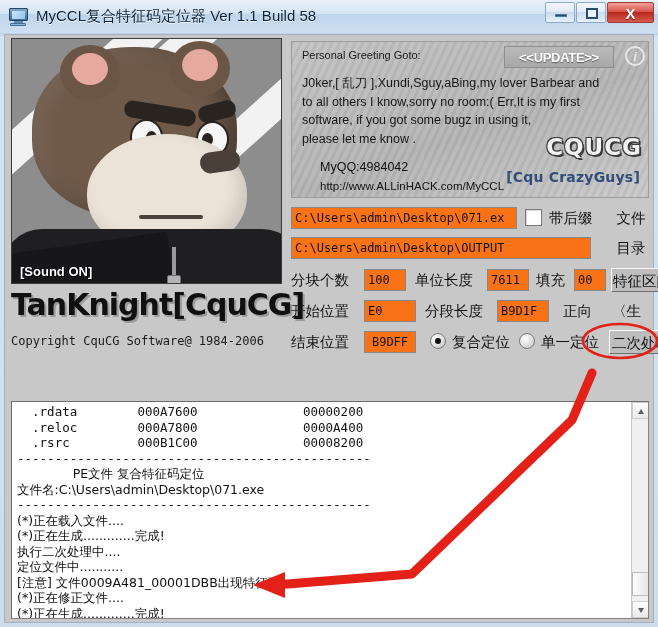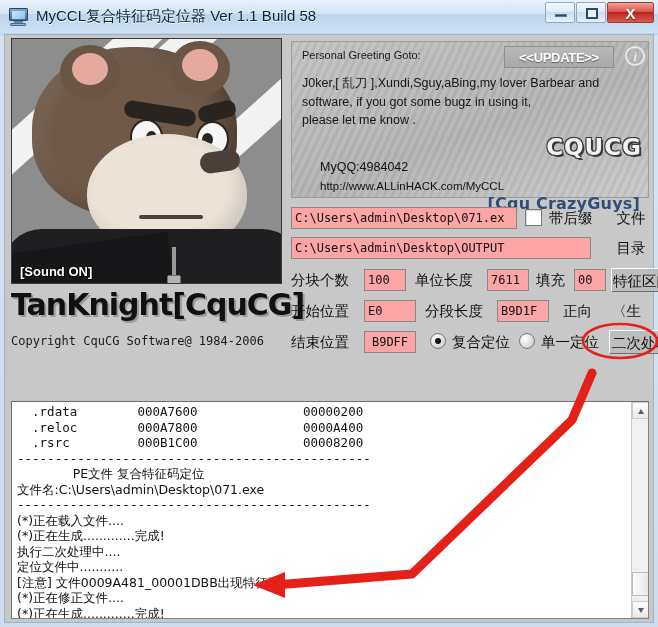--- a/index.html
+++ b/index.html
@@ -194,33 +194,33 @@
   .greet-url{ position:absolute; left:28px; top:138px; font-size:11.5px; }
   #cqucg-logo{
     position:absolute; right:6px; top:92px;
     font-family:"DejaVu Sans", sans-serif;
     font-size:23px; font-weight:bold; color:#f2f2f2;
     text-shadow: 2px 2px 0 #3a3a3a, -1px -1px 0 #3a3a3a,
                  1px -1px 0 #3a3a3a, -1px 1px 0 #3a3a3a;
     letter-spacing:1px;
   }
   #cqucg-sub{
-    position:absolute; right:8px; top:152px;
-    font-size:16px; font-weight:bold; color:#2f4f7a;
+    position:absolute; right:8px; top:127px;
+    font-size:14px; font-weight:bold; color:#2f4f7a;
     font-family:"DejaVu Sans",sans-serif; letter-spacing:.2px;
   }
 
   
   .row { position:absolute; left:286px; height:26px; }
   .lbl {
     font-size:14.5px; color:#111; line-height:26px;
     font-family:"DejaVu Sans","Liberation Sans",sans-serif;
   }
   .fld {
-    background:#fca5a5; border:1px solid #888;
+    background:#f97316; border:1px solid #888;
     font-family:"DejaVu Sans Mono","Liberation Mono",monospace;
     font-size:12px; color:#111; padding:0 3px; line-height:20px;
     height:22px; overflow:hidden; white-space:nowrap;
   }
   .sunk-lbl{
     background:#bdbdbd;
     border-top:1px solid #fafafa; border-left:1px solid #fafafa;
     border-right:1px solid #6e6e6e; border-bottom:1px solid #6e6e6e;
     text-align:center;
   }
@@ -345,20 +345,21 @@
       <div id="brand-title">TanKnight[CquCG]</div>
       <div id="brand-copy">Copyright CquCG Software@ 1984-2006</div>
     </div>
 
     <div id="greet">
       <div class="greet-head">Personal Greeting Goto:</div>
       <div id="update-btn">&lt;&lt;UPDATE&gt;&gt;</div>
       <div id="info-icon">i</div>
       <div class="greet-body">
         <div>   J0ker,[ 乱刀 ],Xundi,Sguy,aBing,my lover Barbear and</div>
+        <div>to all others I know,sorry no room:(  Err,It is my first</div>
         <div>software, if you got some bugz in using it,</div>
         <div>please let me know .</div>
       </div>
       <div class="greet-qq">MyQQ:4984042</div>
       <div class="greet-url">http://www.ALLinHACK.com/MyCCL</div>
       <div id="cqucg-logo">CQUCG</div>
       <div id="cqucg-sub">[Cqu CrazyGuys]</div>
     </div>
 
     <div class="row" style="top:170px; width:358px;">

